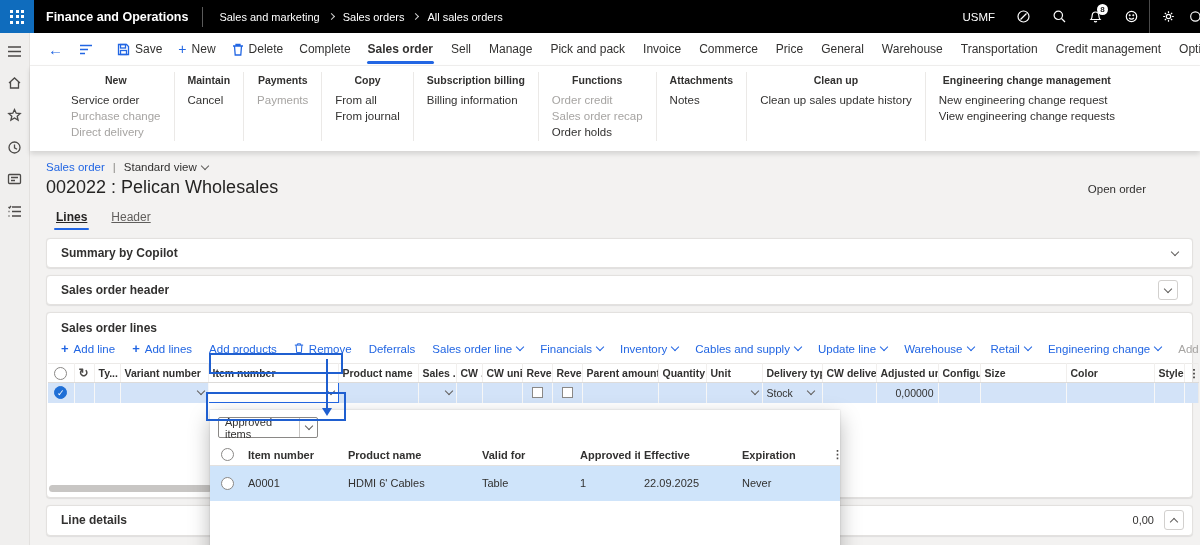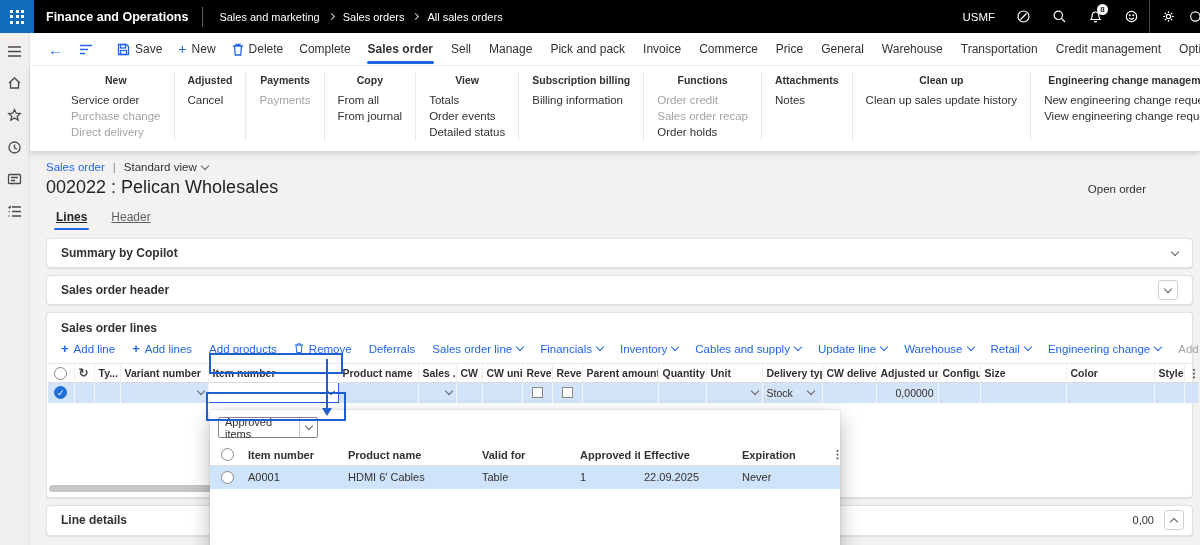--- a/index.html
+++ b/index.html
@@ -98,21 +98,21 @@
   
   .ld-head { height:28px; display:flex; align-items:center; padding:0 8px 0 14px; font-size:12px; font-weight:bold; }
   .ld-val { margin-left:auto; font-weight:normal; font-size:11px; padding-right:10px; }
 
   
   .lookup { position:absolute; left:210px; top:410px; width:630px; height:152px; background:#fff; box-shadow:0 8px 20px rgba(0,0,0,.28), 0 0 2px rgba(0,0,0,.15); z-index:20; font-size:11px; }
   .lk-combo { margin:7px 0 0 8px; width:100px; height:21px; border:1px solid #8a8886; border-radius:2px; display:flex; align-items:center; padding-left:6px; background:#fff; cursor:pointer; }
   .lk-combo .lkchv { margin-left:auto; width:18px; height:100%; display:flex; align-items:center; justify-content:center; border-left:1px solid #c8c6c4; }
   table.lookup-grid { border-collapse:collapse; table-layout:fixed; width:630px; margin-top:7px; }
   table.lookup-grid th { font-weight:bold; text-align:left; height:20px; padding:0 4px; border-bottom:1px solid #e3e1df; white-space:nowrap; overflow:hidden; }
-  table.lookup-grid td { height:24px; padding:0 4px; white-space:nowrap; overflow:hidden; }
+  table.lookup-grid td { height:36px; padding:0 4px; white-space:nowrap; overflow:hidden; }
   tr.lkrow td { background:#cfe4fa; cursor:pointer; }
 
   
   .anno-box { position:absolute; border:2px solid #1f5fd0; z-index:30; pointer-events:none; }
   .anno-line { position:absolute; width:2px; background:#1f5fd0; z-index:30; pointer-events:none; }
   .anno-head { position:absolute; width:0; height:0; border-left:5px solid transparent; border-right:5px solid transparent; border-top:8px solid #1f5fd0; z-index:30; pointer-events:none; }
 </style>
 </head>
 <body>
 
@@ -270,37 +270,31 @@
     </div>
 
     <div class="ribbon" id="ribbon">
         <div class="rgroup">
           <div class="gtitle">New</div>
           <div class="gitem">Service order</div>
           <div class="gitem disabled">Purchase change</div>
           <div class="gitem disabled">Direct delivery</div>
         </div>
         <div class="rgroup">
-          <div class="gtitle">Adjusted</div>
+          <div class="gtitle">Maintain</div>
           <div class="gitem">Cancel</div>
         </div>
         <div class="rgroup">
           <div class="gtitle">Payments</div>
           <div class="gitem disabled">Payments</div>
         </div>
         <div class="rgroup">
           <div class="gtitle">Copy</div>
           <div class="gitem">From all</div>
           <div class="gitem">From journal</div>
-        </div>
-        <div class="rgroup">
-          <div class="gtitle">View</div>
-          <div class="gitem">Totals</div>
-          <div class="gitem">Order events</div>
-          <div class="gitem">Detailed status</div>
         </div>
         <div class="rgroup">
           <div class="gtitle">Subscription billing</div>
           <div class="gitem">Billing information</div>
         </div>
         <div class="rgroup">
           <div class="gtitle">Functions</div>
           <div class="gitem disabled">Order credit</div>
           <div class="gitem disabled">Sales order recap</div>
           <div class="gitem">Order holds</div>

